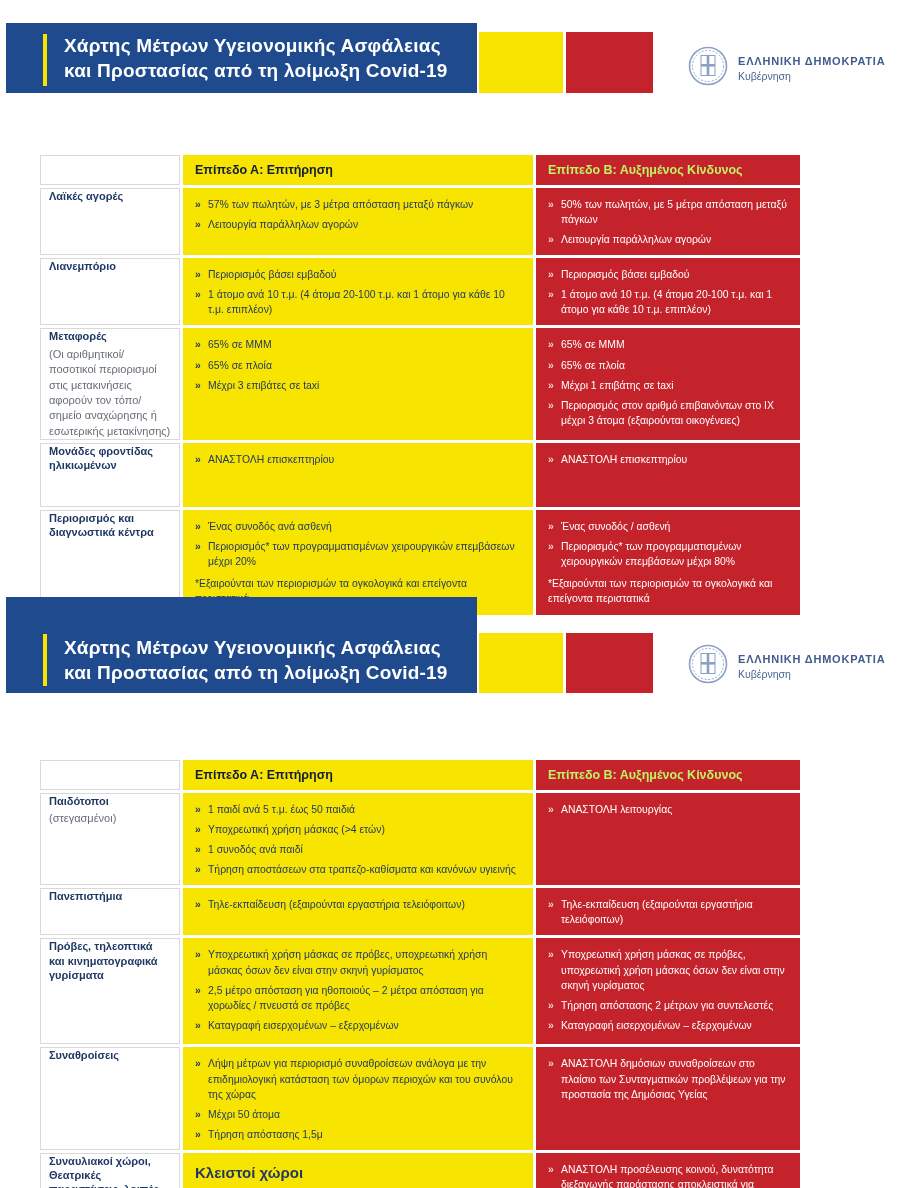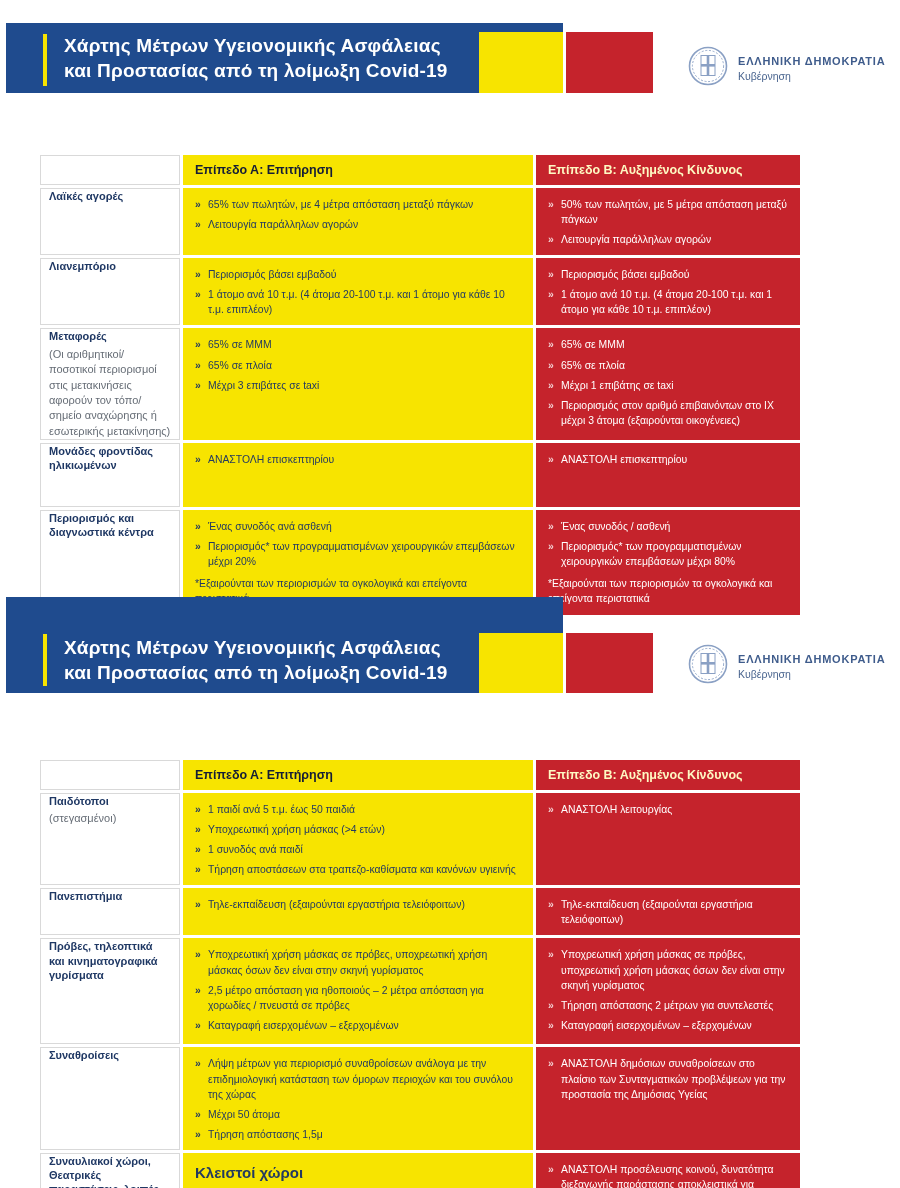--- a/index.html
+++ b/index.html
@@ -3,21 +3,21 @@
 <meta charset="utf-8">
 <style>
   html,body{margin:0;padding:0;}
   body{
     width:900px;height:1188px;position:relative;background:#ffffff;
     font-family:"Liberation Sans", sans-serif;overflow:hidden;
   }
   *{box-sizing:border-box;}
 
   
-  .banner{position:absolute;left:6px;width:557px;background:var(--navy,#1f4b8e);color:#fff;}
+  .banner{position:absolute;left:6px;width:471px;background:var(--navy,#1f4b8e);color:#fff;}
   #banner-1{top:23px;height:70px;}
   #banner-2{top:597px;height:96px;}
   .accent{position:absolute;left:37px;width:4px;background:var(--yellow,#f7e400);}
   #banner-1 .accent{top:11px;height:52px;}
   #banner-2 .accent{bottom:7px;height:52px;}
   .btitle{position:absolute;left:58px;font-size:19px;font-weight:bold;line-height:25px;letter-spacing:.2px;}
   #banner-1 .btitle{top:10px;}
   #banner-2 .btitle{bottom:8px;}
 
   .block{position:absolute;}
@@ -39,21 +39,21 @@
   #table-1{top:760px;}
   .trow{display:flex;margin-bottom:3px;align-items:stretch;}
   .trow:last-child{margin-bottom:0;}
   .lcell{width:140px;flex:none;background:#fff;border:1px solid #d9d9d9;padding:0 8px;margin-right:3px;}
   .acell{width:350px;flex:none;background:var(--yellow,#f7e400);margin-right:3px;padding:9px 12px 8px 12px;color:#233a60;}
   .bcell{flex:1;background:var(--red,#c5232c);padding:9px 12px 8px 12px;color:#ffffff;}
   .trow.header{height:30px;}
   .trow.header .lcell{padding:0;}
   .hcell{display:flex;align-items:center;font-weight:bold;font-size:12.5px;padding-top:0;padding-bottom:0;}
   .head-a{color:#141d36;}
-  .head-b{color:#fef9c3;}
+  .head-b{color:#bef264;}
 
   
   #table-0 .trow:nth-child(2){min-height:55px;}
   #table-0 .trow:nth-child(3){min-height:67px;}
   #table-0 .trow:nth-child(4){min-height:96px;}
   #table-0 .trow:nth-child(5){min-height:64px;}
   #table-0 .trow:nth-child(6){min-height:86px;}
   #table-1 .trow:nth-child(2){min-height:74px;}
   #table-1 .trow:nth-child(3){min-height:37px;}
   #table-1 .trow:nth-child(4){min-height:106px;}
@@ -105,21 +105,21 @@
       <div class="acell hcell head-a">Επίπεδο Α: Επιτήρηση</div>
       <div class="bcell hcell head-b">Επίπεδο Β: Αυξημένος Κίνδυνος</div>
     </div>
     <div class="trow">
       <div class="lcell">
         <div class="lbl">Λαϊκές αγορές</div>
       </div>
       <div class="acell">
         <div class="item">
           <span class="bullet">»</span>
-          <span class="itxt">65% των πωλητών, με 4 μέτρα απόσταση μεταξύ πάγκων</span>
+          <span class="itxt">57% των πωλητών, με 3 μέτρα απόσταση μεταξύ πάγκων</span>
         </div>
         <div class="item">
           <span class="bullet">»</span>
           <span class="itxt">Λειτουργία παράλληλων αγορών</span>
         </div>
       </div>
       <div class="bcell">
         <div class="item">
           <span class="bullet">»</span>
           <span class="itxt">50% των πωλητών, με 5 μέτρα απόσταση μεταξύ πάγκων</span>

